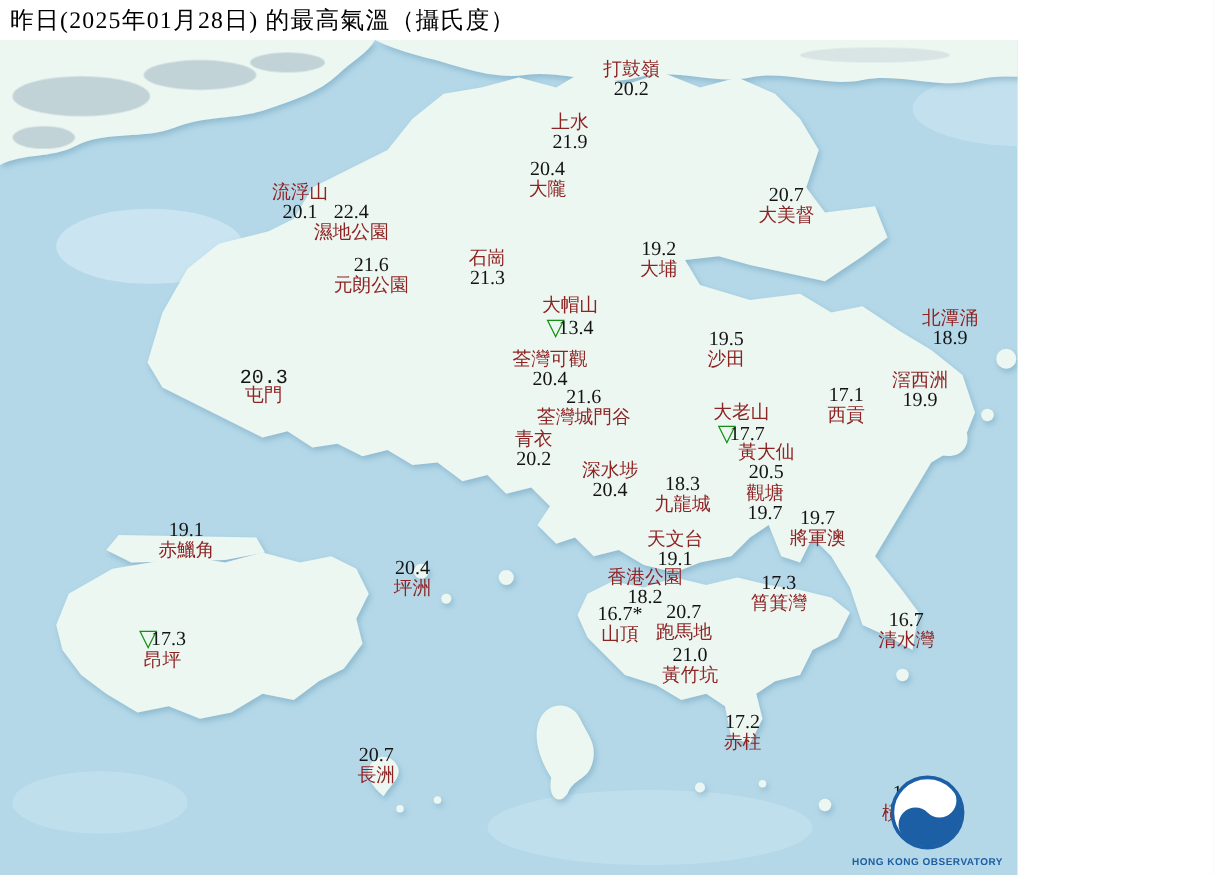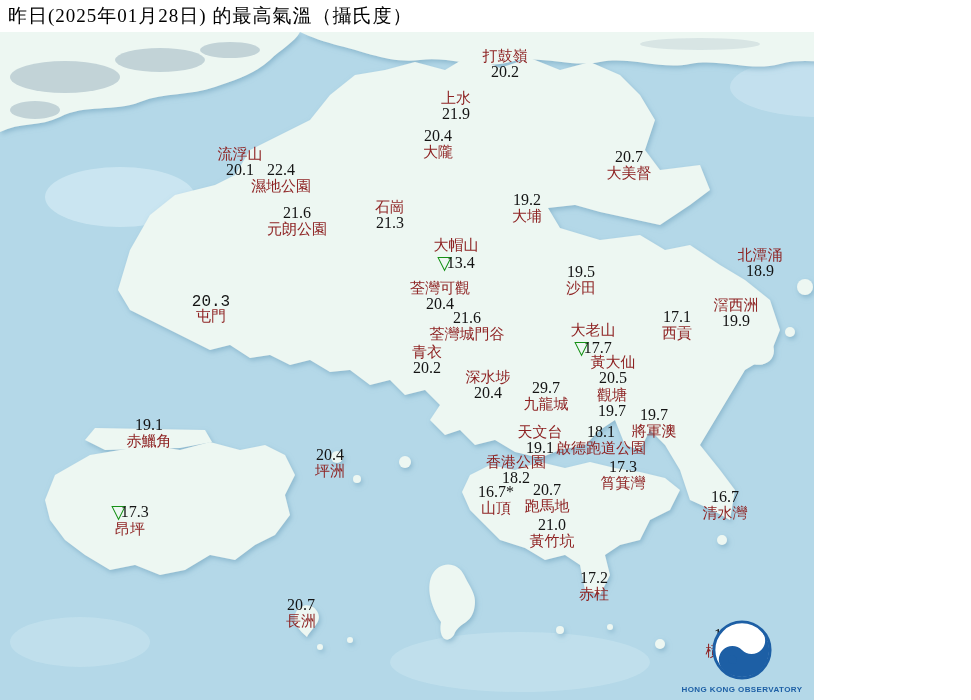--- a/index.html
+++ b/index.html
@@ -181,38 +181,34 @@
         </div>
         <div class="station" style="left: 581px; top: 354px; margin-left: 32px;">
           <div class="st-name">黃大仙</div>
           <div class="st-value">20.5</div>
         </div>
         <div class="station" style="left: 488px; top: 369px;">
           <div class="st-name">深水埗</div>
           <div class="st-value">20.4</div>
         </div>
         <div class="station" style="left: 546px; top: 380px;">
-          <div class="st-value">29.7</div>
+          <div class="st-value">18.3</div>
           <div class="st-name">九龍城</div>
         </div>
         <div class="station" style="left: 612px; top: 387px;">
           <div class="st-name">觀塘</div>
           <div class="st-value">19.7</div>
         </div>
         <div class="station" style="left: 654px; top: 407px;">
           <div class="st-value">19.7</div>
           <div class="st-name">將軍澳</div>
         </div>
         <div class="station" style="left: 540px; top: 424px;">
           <div class="st-name">天文台</div>
           <div class="st-value">19.1</div>
-        </div>
-        <div class="station" style="left: 601px; top: 424px;">
-          <div class="st-value">18.1</div>
-          <div class="st-name">啟德跑道公園</div>
         </div>
         <div class="station" style="left: 149px; top: 417px;">
           <div class="st-value">19.1</div>
           <div class="st-name">赤鱲角</div>
         </div>
         <div class="station" style="left: 330px; top: 447px;">
           <div class="st-value">20.4</div>
           <div class="st-name">坪洲</div>
         </div>
         <div class="station" style="left: 516px; top: 454px;">

